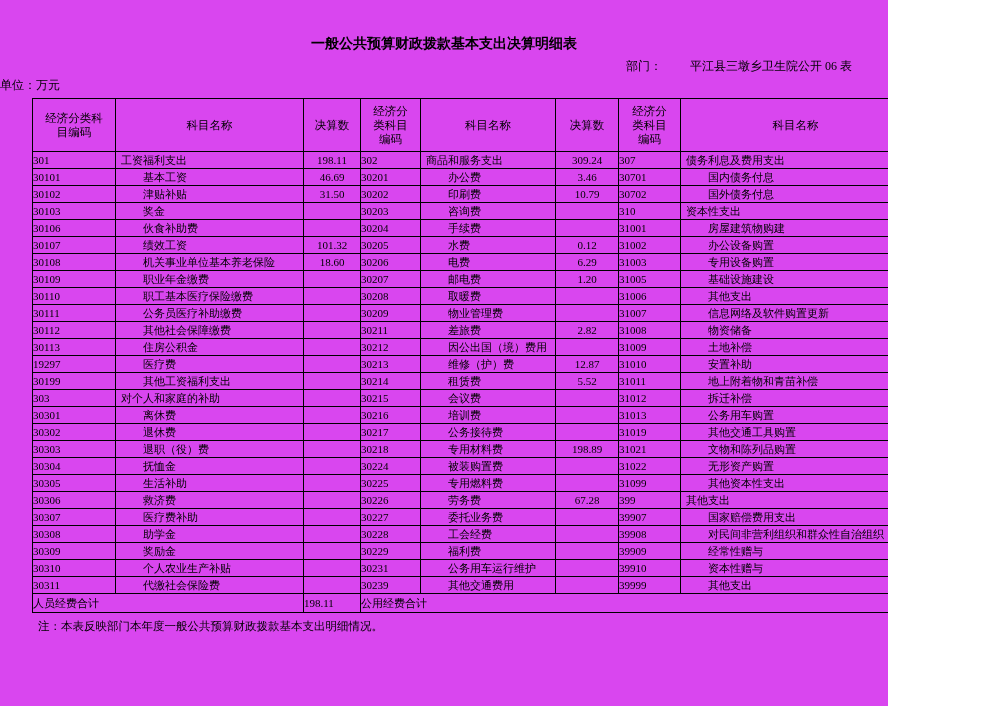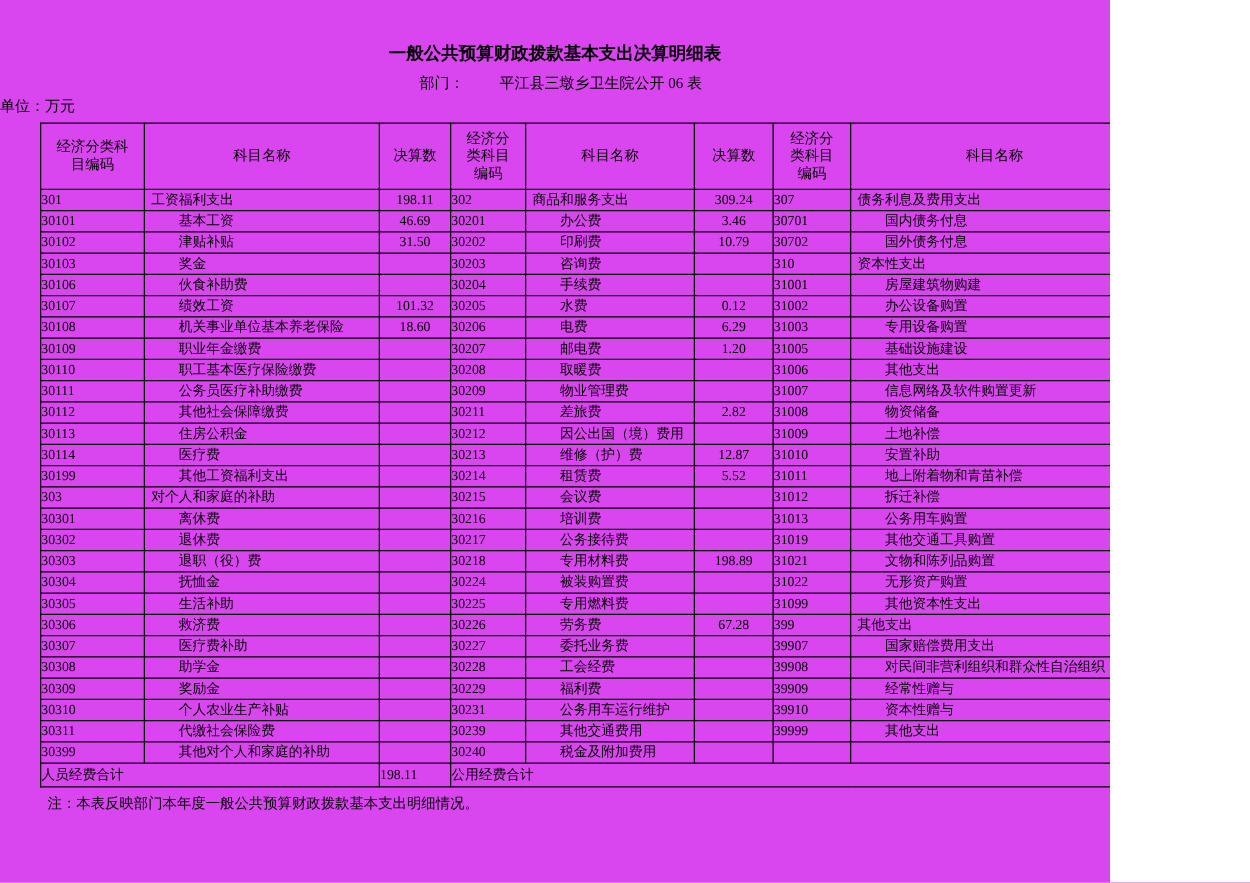--- a/index.html
+++ b/index.html
@@ -5,21 +5,21 @@
   html,body{margin:0;padding:0;}
   body{
     width:1000px;height:706px;background:#ffffff;color:#000000;
     font-family:"Liberation Serif","DejaVu Serif",serif;
   }
   .page{position:relative;width:888px;height:706px;background:#d946ef;overflow:hidden;}
   .title{
     margin-top:36px;text-align:center;font-weight:bold;font-size:14px;line-height:16px;
   }
   .meta{
-    display:flex;justify-content:center;align-items:flex-end;
+    display:flex;justify-content:flex-end;align-items:flex-end;
     margin-top:7px;padding-left:45px;padding-right:36px;font-size:12px;line-height:15px;
   }
   .dept-label{margin-right:28px;}
   .unit-row{
     padding-right:36px;font-size:12px;line-height:15px;margin-top:4px;
   }
   table.budget{
     margin:5px 0 0 32px;width:936px;border-collapse:collapse;table-layout:fixed;
     font-size:11px;
   }
@@ -216,21 +216,21 @@
           <td class="name lvl2">住房公积金</td>
           <td class="val"></td>
           <td class="code">30212</td>
           <td class="name lvl2">因公出国（境）费用</td>
           <td class="val"></td>
           <td class="code">31009</td>
           <td class="name lvl2">土地补偿</td>
           <td class="val"></td>
         </tr>
         <tr>
-          <td class="code">30114</td>
+          <td class="code">19297</td>
           <td class="name lvl2">医疗费</td>
           <td class="val"></td>
           <td class="code">30213</td>
           <td class="name lvl2">维修（护）费</td>
           <td class="val">12.87</td>
           <td class="code">31010</td>
           <td class="name lvl2">安置补助</td>
           <td class="val"></td>
         </tr>
         <tr>
@@ -367,31 +367,20 @@
         </tr>
         <tr>
           <td class="code">30311</td>
           <td class="name lvl2">代缴社会保险费</td>
           <td class="val"></td>
           <td class="code">30239</td>
           <td class="name lvl2">其他交通费用</td>
           <td class="val"></td>
           <td class="code">39999</td>
           <td class="name lvl2">其他支出</td>
-          <td class="val"></td>
-        </tr>
-        <tr>
-          <td class="code">30399</td>
-          <td class="name lvl2">其他对个人和家庭的补助</td>
-          <td class="val"></td>
-          <td class="code">30240</td>
-          <td class="name lvl2">税金及附加费用</td>
-          <td class="val"></td>
-          <td class="code"></td>
-          <td class="name lvl2"></td>
           <td class="val"></td>
         </tr>
       </tbody>
     <tfoot>
       <tr>
         <td colspan="2">人员经费合计</td>
         <td class="val">198.11</td>
         <td colspan="5">公用经费合计</td>
         <td class="val">309.24</td>
       </tr>

